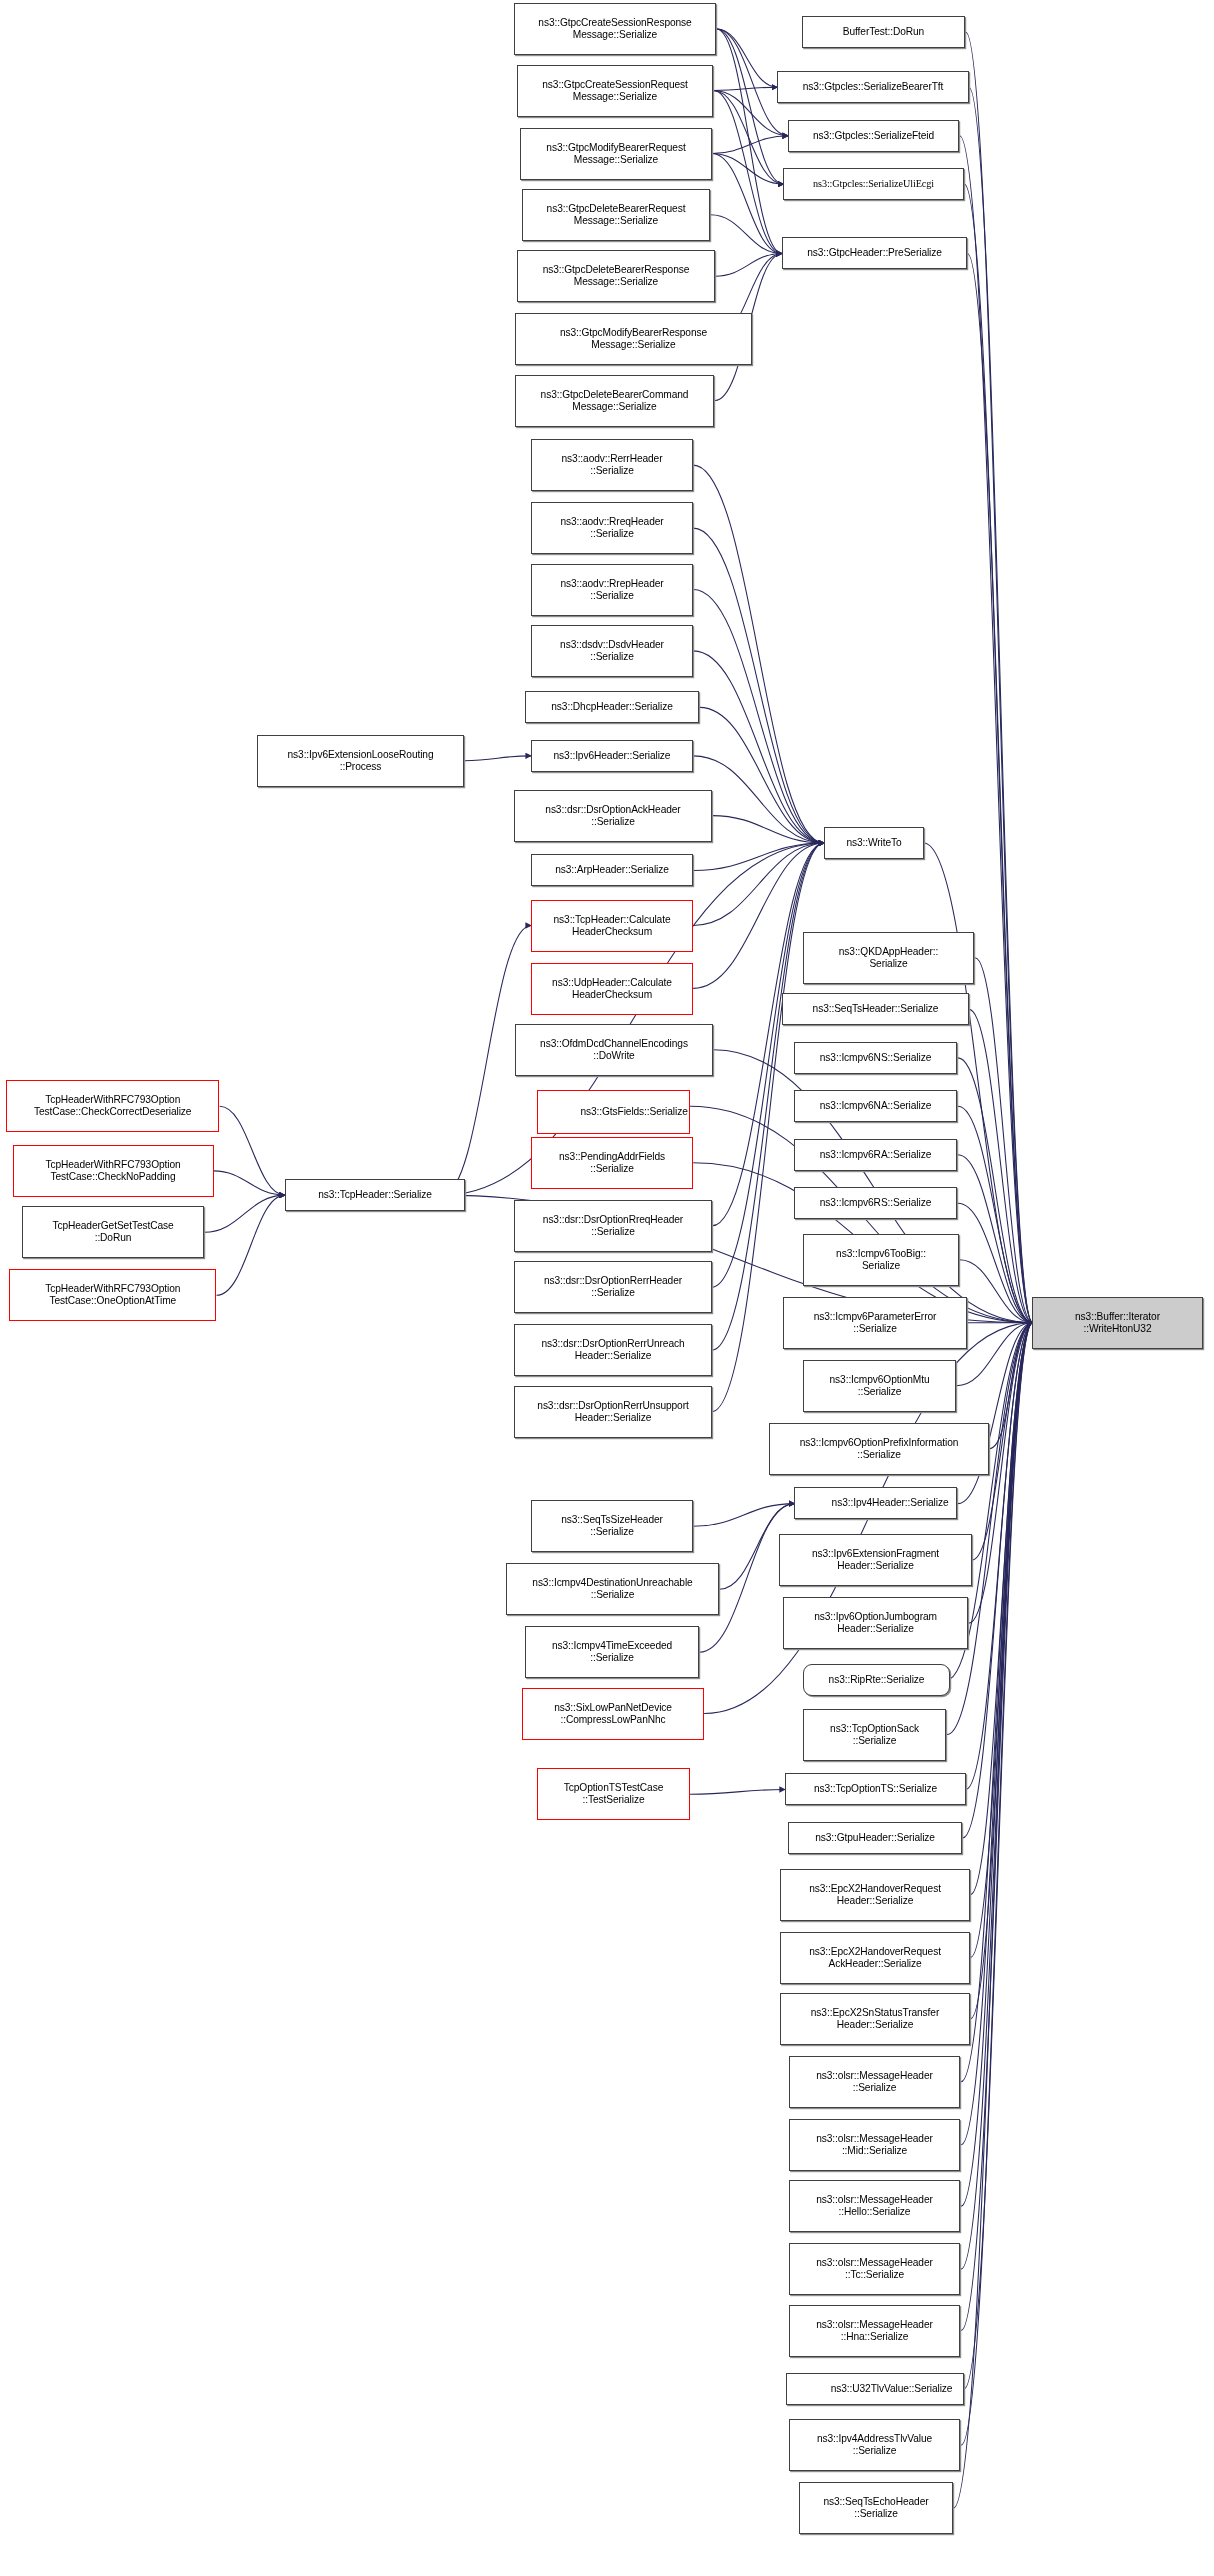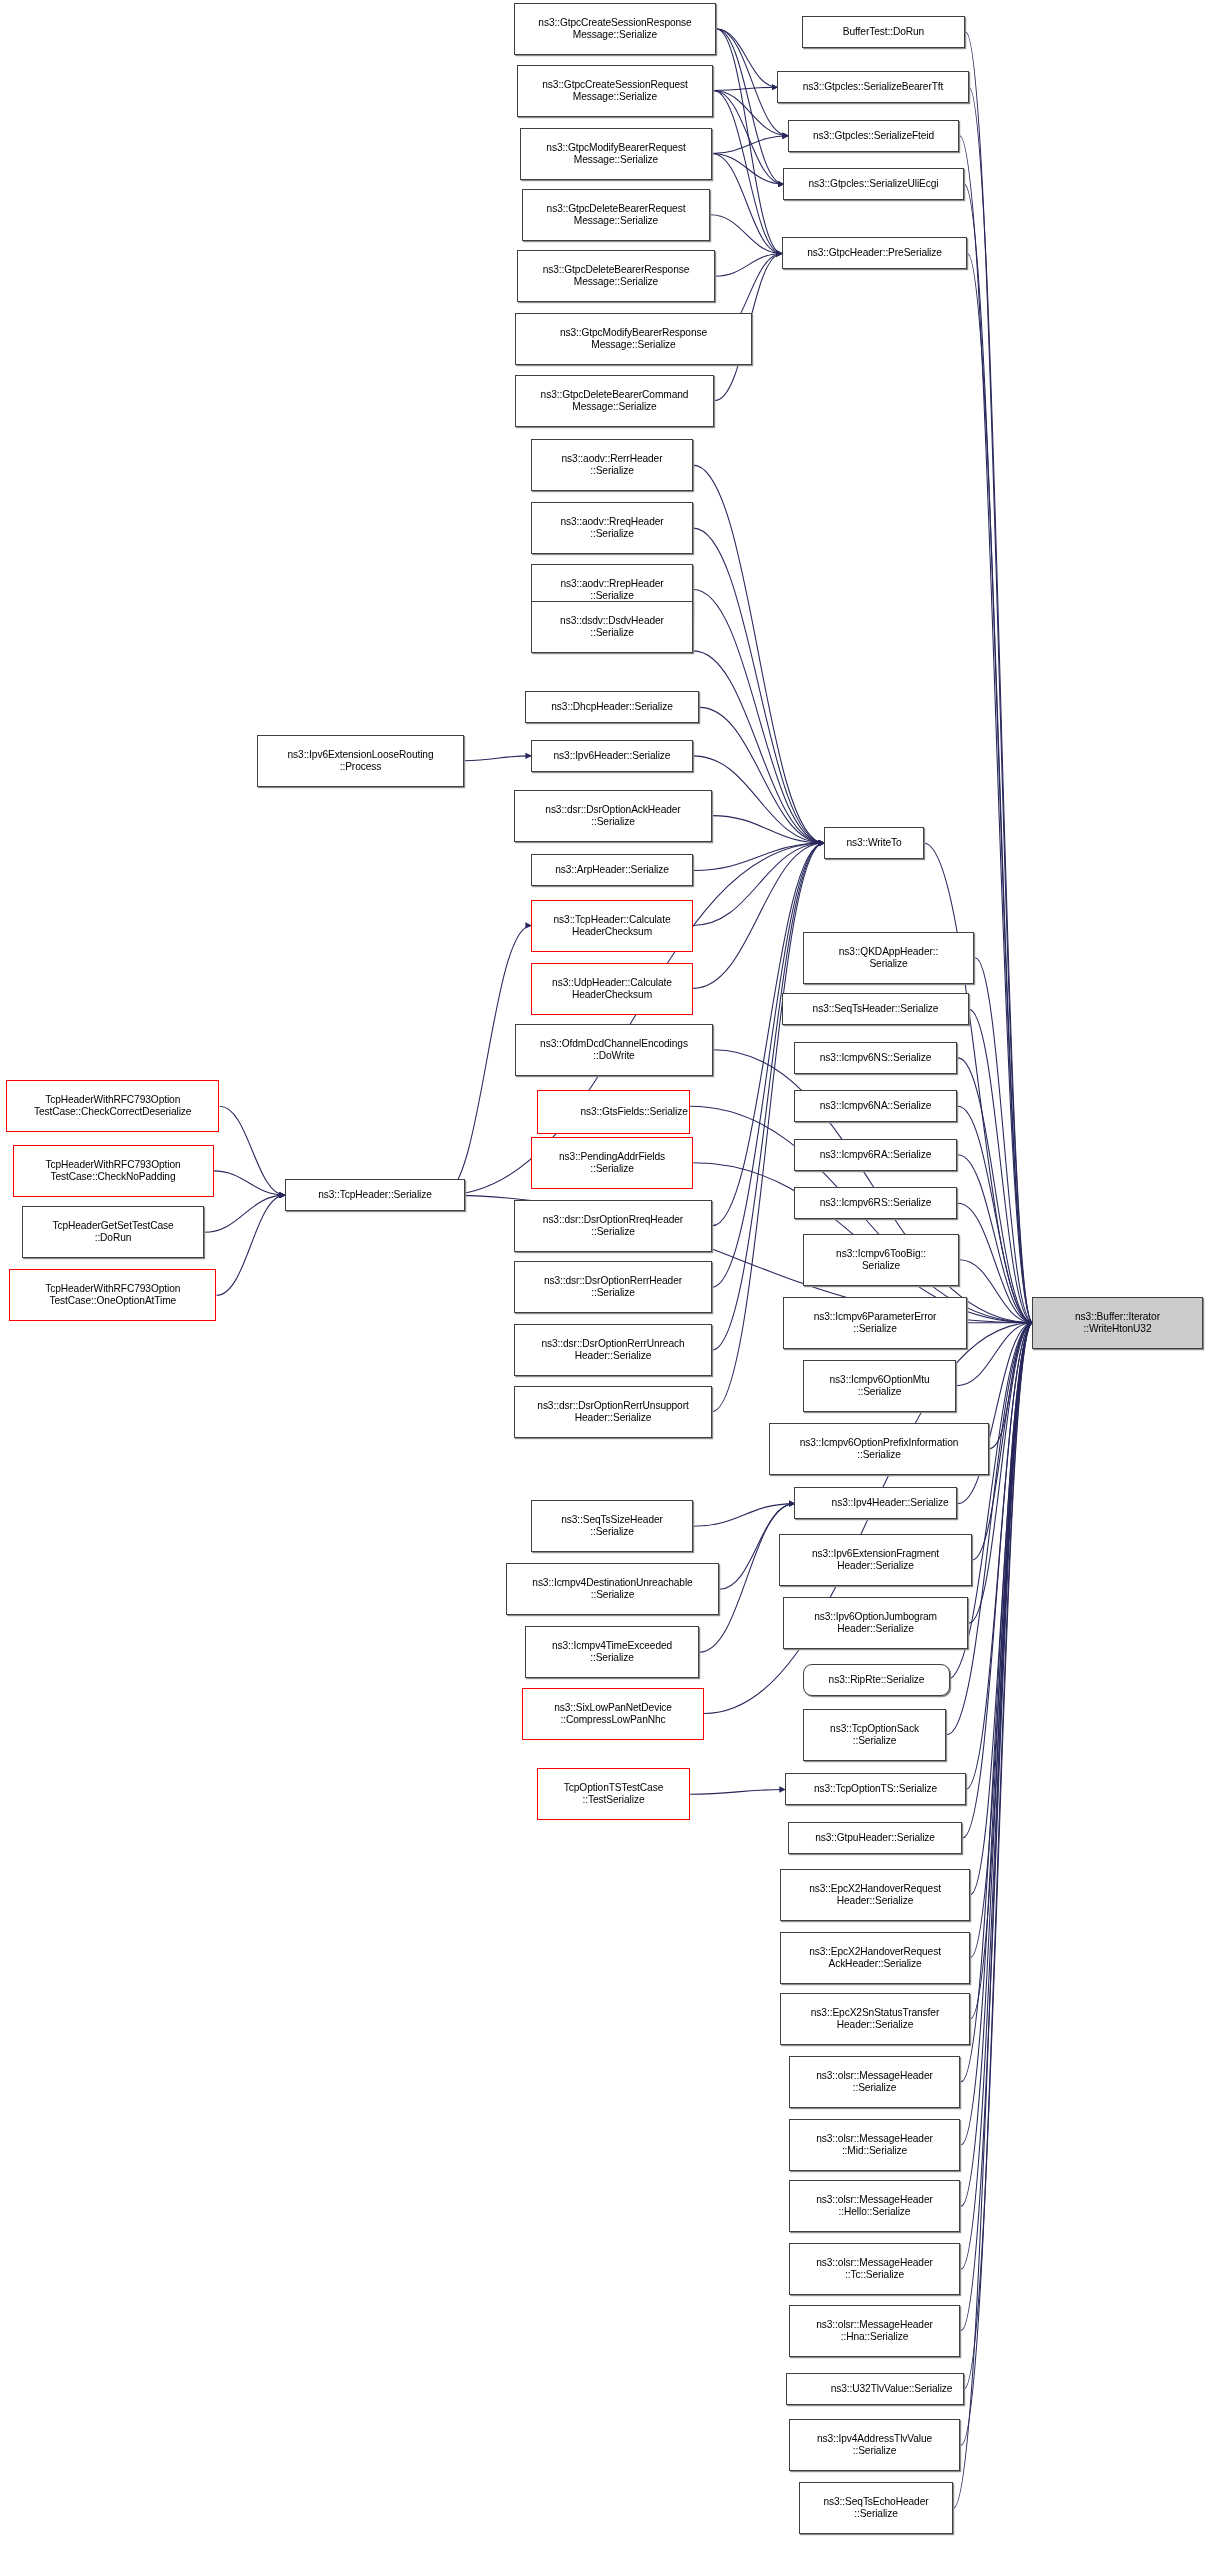--- a/index.html
+++ b/index.html
@@ -155,29 +155,29 @@
 Message::Serialize</div>
       <div class="node" style="left: 517px; top: 250px; width: 198px; height: 52px;">ns3::GtpcDeleteBearerResponse
 Message::Serialize</div>
       <div class="node" style="left: 515px; top: 313px; width: 237px; height: 52px;">ns3::GtpcModifyBearerResponse
 Message::Serialize</div>
       <div class="node" style="left: 515px; top: 375px; width: 199px; height: 52px;">ns3::GtpcDeleteBearerCommand
 Message::Serialize</div>
       <div class="node" style="left: 802px; top: 16px; width: 163px; height: 32px;">BufferTest::DoRun</div>
       <div class="node" style="left: 777px; top: 71px; width: 192px; height: 32px;">ns3::Gtpcles::SerializeBearerTft</div>
       <div class="node" style="left: 788px; top: 120px; width: 171px; height: 32px;">ns3::Gtpcles::SerializeFteid</div>
-      <div class="node" style="left: 783px; top: 168px; width: 181px; height: 32px;">ns3::Gtpcles::SerializeUliEcgi</div>
+      <div class="node" style="left: 783px; top: 168px; width: 181px; height: 32px; font-family: Liberation Serif, serif;">ns3::Gtpcles::SerializeUliEcgi</div>
       <div class="node" style="left: 782px; top: 237px; width: 185px; height: 32px;">ns3::GtpcHeader::PreSerialize</div>
       <div class="node" style="left: 531px; top: 439px; width: 162px; height: 52px;">ns3::aodv::RerrHeader
 ::Serialize</div>
       <div class="node" style="left: 531px; top: 502px; width: 162px; height: 52px;">ns3::aodv::RreqHeader
 ::Serialize</div>
       <div class="node" style="left: 531px; top: 564px; width: 162px; height: 52px;">ns3::aodv::RrepHeader
 ::Serialize</div>
-      <div class="node" style="left: 531px; top: 601px; width: 162px; height: 52px;">ns3::dsdv::DsdvHeader
+      <div class="node" style="left: 531px; top: 625px; width: 162px; height: 52px;">ns3::dsdv::DsdvHeader
 ::Serialize</div>
       <div class="node" style="left: 525px; top: 691px; width: 174px; height: 32px;">ns3::DhcpHeader::Serialize</div>
       <div class="node" style="left: 531px; top: 740px; width: 162px; height: 32px;">ns3::Ipv6Header::Serialize</div>
       <div class="node" style="left: 514px; top: 790px; width: 198px; height: 52px;">ns3::dsr::DsrOptionAckHeader
 ::Serialize</div>
       <div class="node" style="left: 531px; top: 854px; width: 162px; height: 32px;">ns3::ArpHeader::Serialize</div>
       <div class="node red" style="left: 531px; top: 900px; width: 162px; height: 52px;">ns3::TcpHeader::Calculate
 HeaderChecksum</div>
       <div class="node red" style="left: 531px; top: 963px; width: 162px; height: 52px;">ns3::UdpHeader::Calculate
 HeaderChecksum</div>

